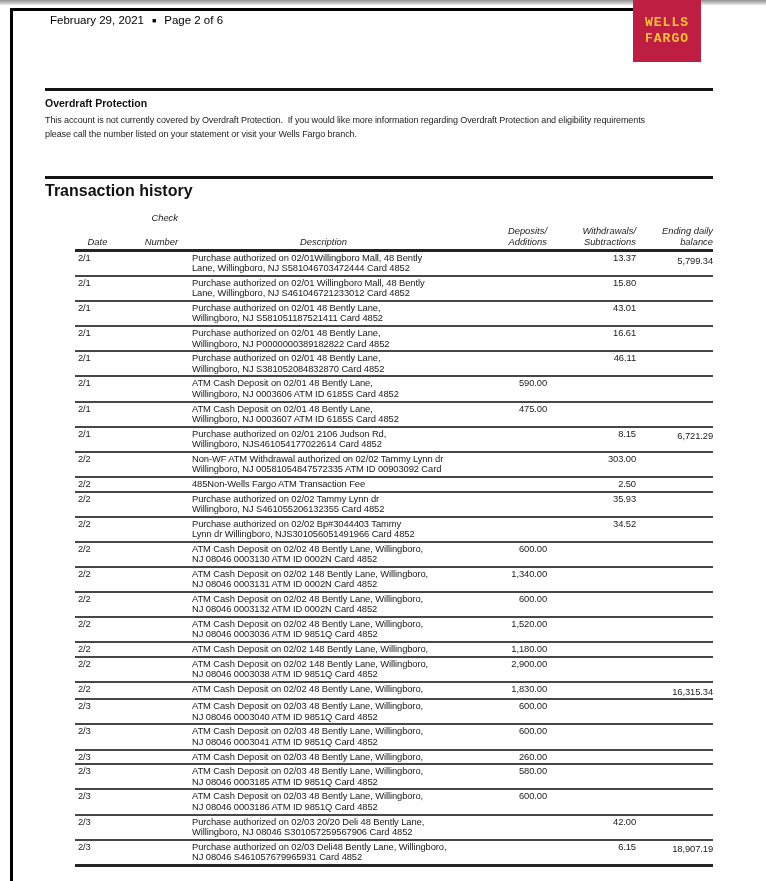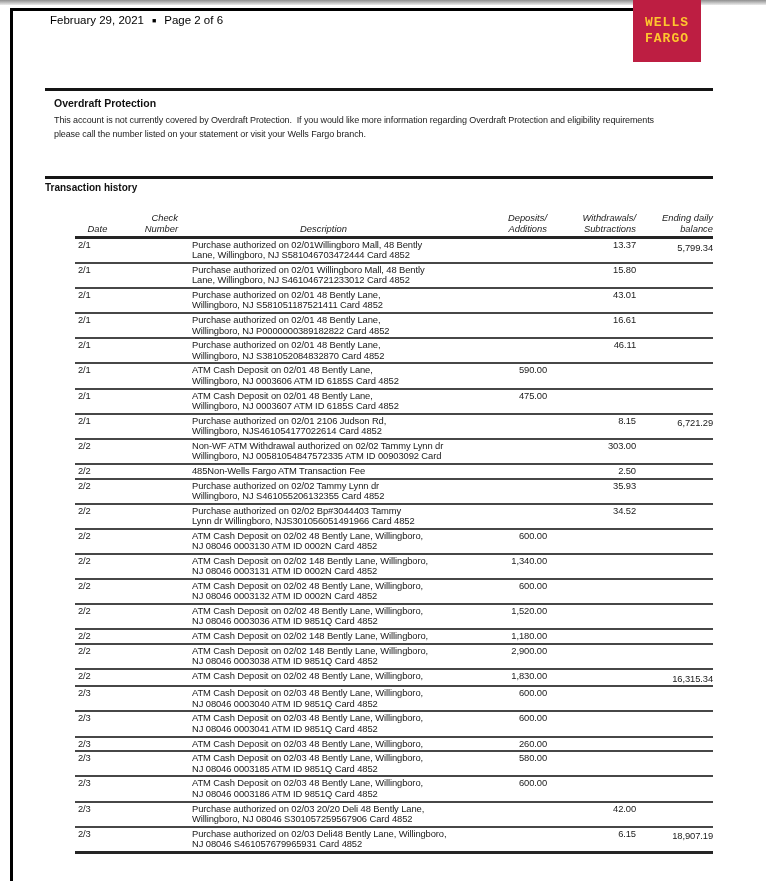--- a/index.html
+++ b/index.html
@@ -21,34 +21,34 @@
     font-weight:bold;font-size:13px;line-height:15.5px;letter-spacing:1px;}
 
   .header-meta{position:absolute;left:50px;top:14px;font-size:11.5px;
     display:flex;align-items:center;gap:8px;color:#000;}
   .header-meta .sq{font-size:7px;line-height:11px;}
 
   .divider{position:absolute;left:45px;width:668px;height:3px;background:#151515;}
   .d1{top:88px;}
   .d2{top:176px;}
 
-  .overdraft{position:absolute;left:54px;top:97px;width:700px;}
+  .overdraft{position:absolute;left:45px;top:97px;width:700px;}
   .od-title{font-size:10.5px;font-weight:bold;margin-bottom:4px;}
   .od-line{font-size:9px;line-height:14px;letter-spacing:-0.1px;white-space:pre;color:#1c1c1c;}
 
-  .th-title{position:absolute;left:45px;top:182px;font-size:10px;font-weight:bold;}
+  .th-title{position:absolute;left:45px;top:182px;font-size:16px;font-weight:bold;}
 
   .tbl{position:absolute;left:75px;top:213px;width:638px;border-bottom:3px solid #252525;}
   .thead{display:grid;grid-template-columns:42px 63px 275px 92px 89px 77px;
     align-items:end;font-style:italic;font-size:9.4px;line-height:10.5px;
     padding-bottom:2px;border-bottom:3px solid #252525;color:#1c1c1c;}
   .thead .h{display:flex;flex-direction:column;justify-content:flex-end;text-align:center;}
   .hl{display:block;}
   .thead .right{text-align:right;}
-  .thead .h.chk{padding-right:2px;}
+  .thead .h.chk{padding-right:2px;gap:13px;}
   .thead .h.desc{padding-left:12px;}
   .thead .h.date{padding-left:3px;}
 
   .trow{display:grid;grid-template-columns:42px 63px 275px 92px 89px 77px;
     font-size:9.4px;line-height:10.3px;padding:1px 0 1.5px;border-top:2px solid #474747;}
   .trow:first-child{border-top:none;}
   .c{white-space:nowrap;letter-spacing:-0.1px;color:#1a1a1a;}
   .c.date{padding-left:3px;}
   .c.desc{padding-left:12px;}
   .c.num{text-align:right;}

